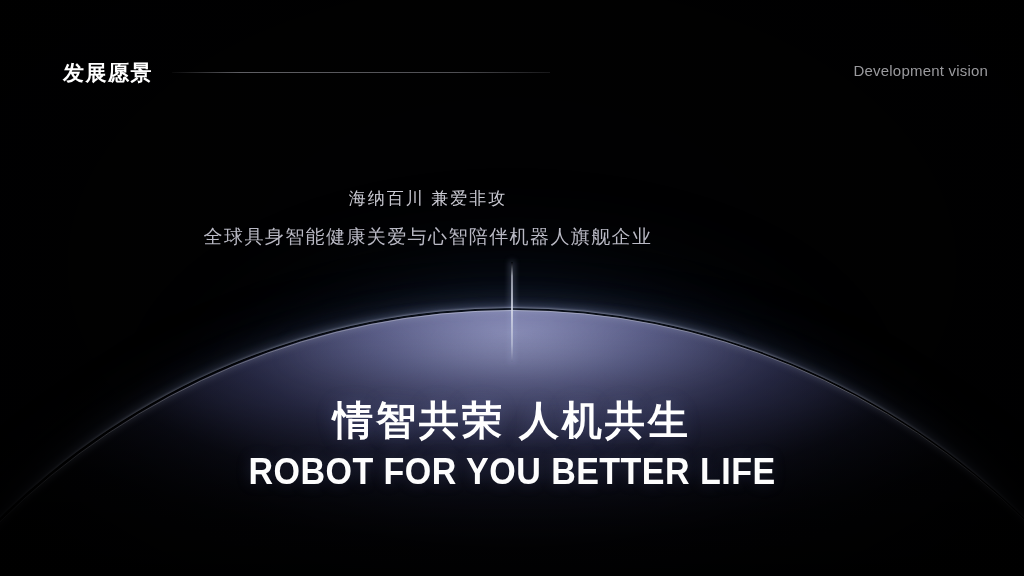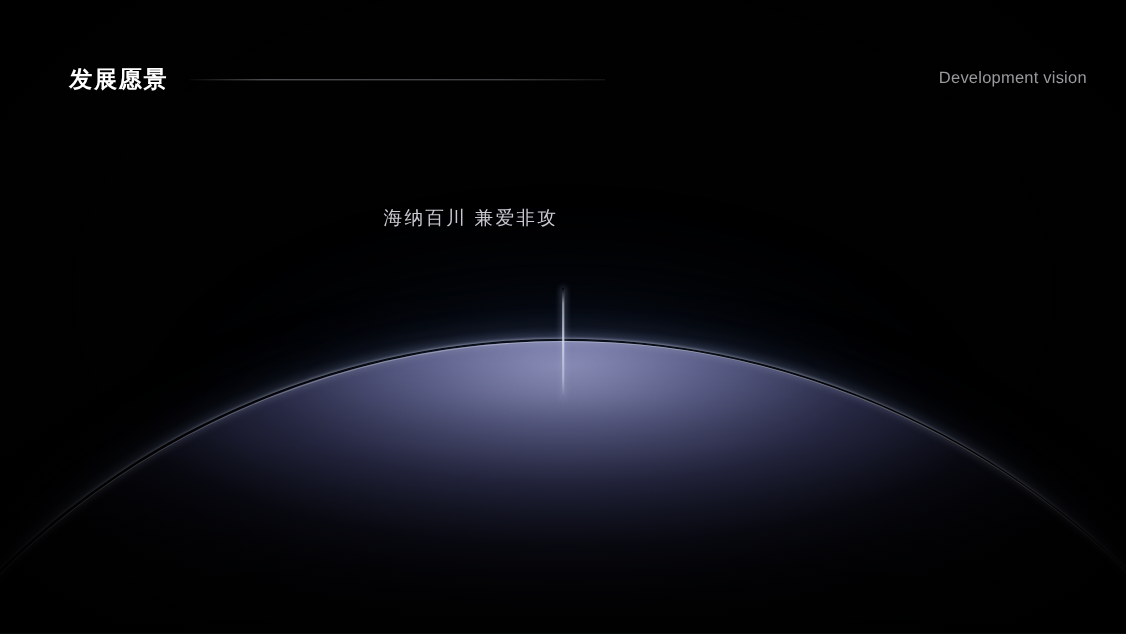--- a/index.html
+++ b/index.html
@@ -292,16 +292,21 @@
   <div class="bg-vignette"></div>
 
   <div class="header">
     <div class="header-title">发展愿景</div>
     <div class="header-rule"></div>
     <div class="header-subtitle">Development vision</div>
   </div>
 
   <div class="motto-block">
     <div class="motto-main">海纳百川  兼爱非攻</div>
+    <div class="motto-sub">全球具身智能健康关爱与心智陪伴机器人旗舰企业</div>
   </div>
 
+  <div class="hero-block">
+    <div class="hero-cn">情智共荣  人机共生</div>
+    <div class="hero-en">ROBOT FOR YOU BETTER LIFE</div>
+  </div>
 
 </div>
 
 </body></html>

